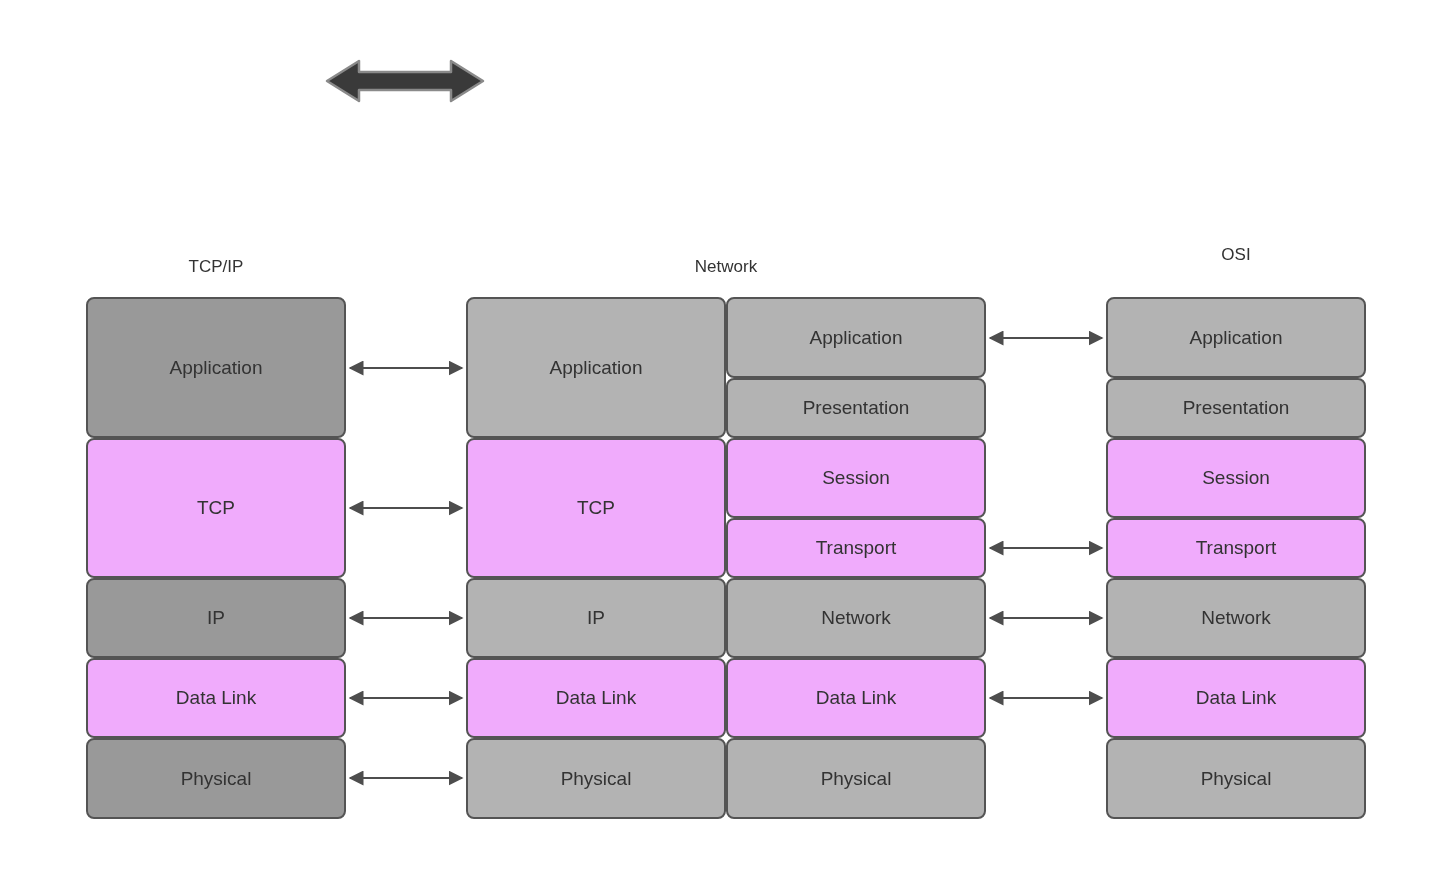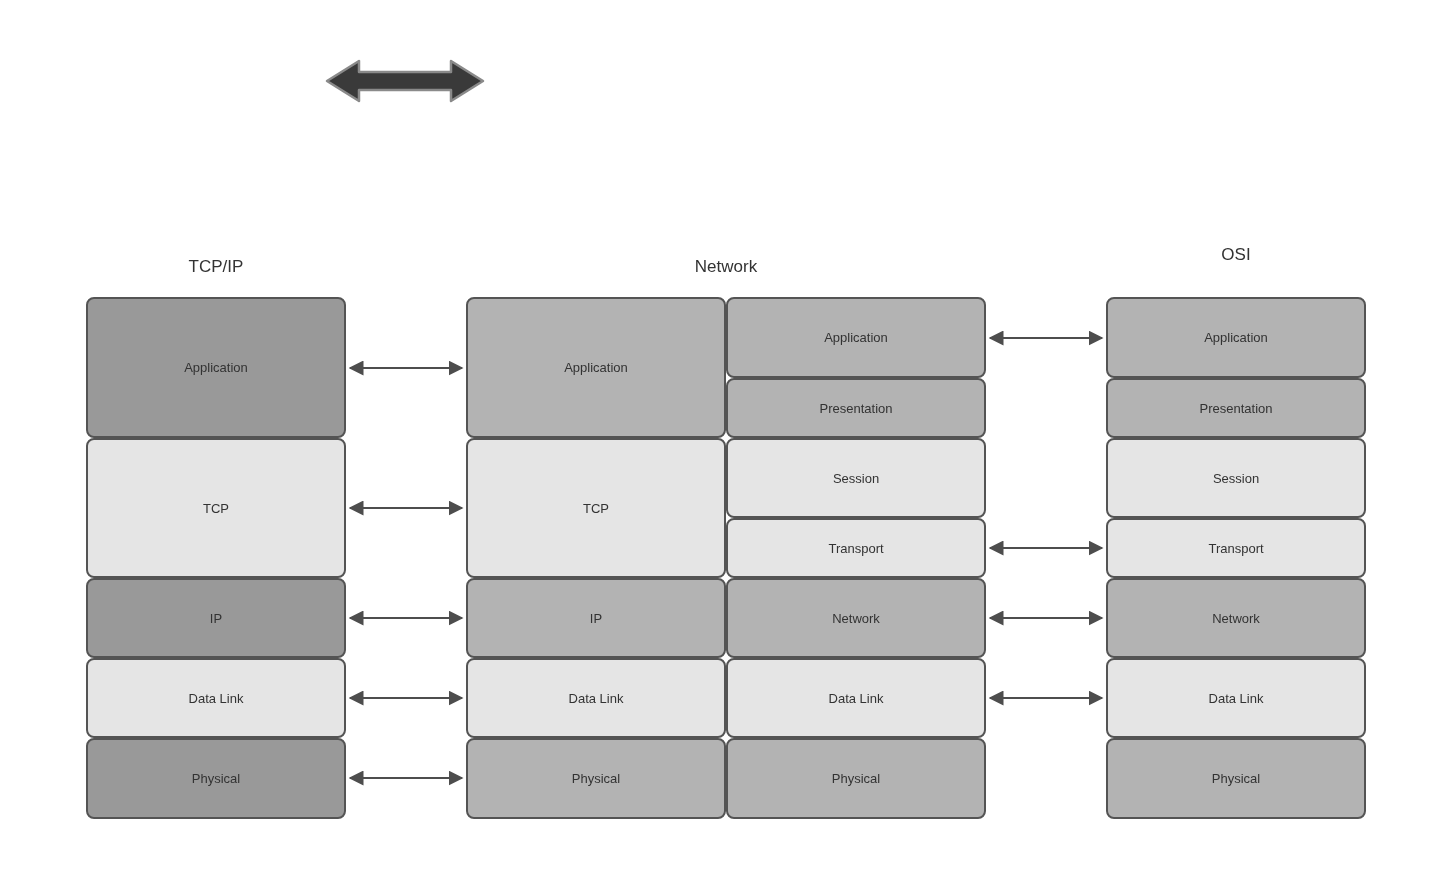--- a/index.html
+++ b/index.html
@@ -18,26 +18,26 @@
     color: #333333;
     text-align: center;
   }
   .box {
     position: absolute;
     border: 2px solid #545454;
     border-radius: 8px;
     display: flex;
     align-items: center;
     justify-content: center;
-    font-size: 13px;
+    font-size: 19px;
     color: #333333;
   }
   .fill-dark  { background: #999999; }
   .fill-light { background: #b3b3b3; }
-  .fill-white { background: #e5e5e5; }
+  .fill-white { background: #f0abfc; }
   .overlay {
     position: absolute;
     left: 0; top: 0;
     pointer-events: none;
   }
   .thick-arrow {
     position: absolute;
     left: 323px; top: 57px;
   }
 </style>

